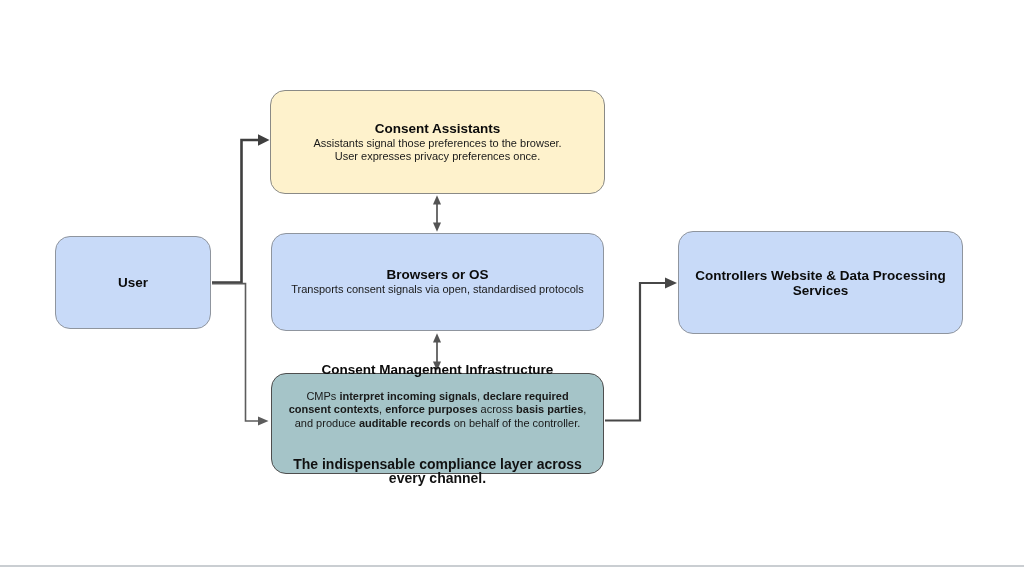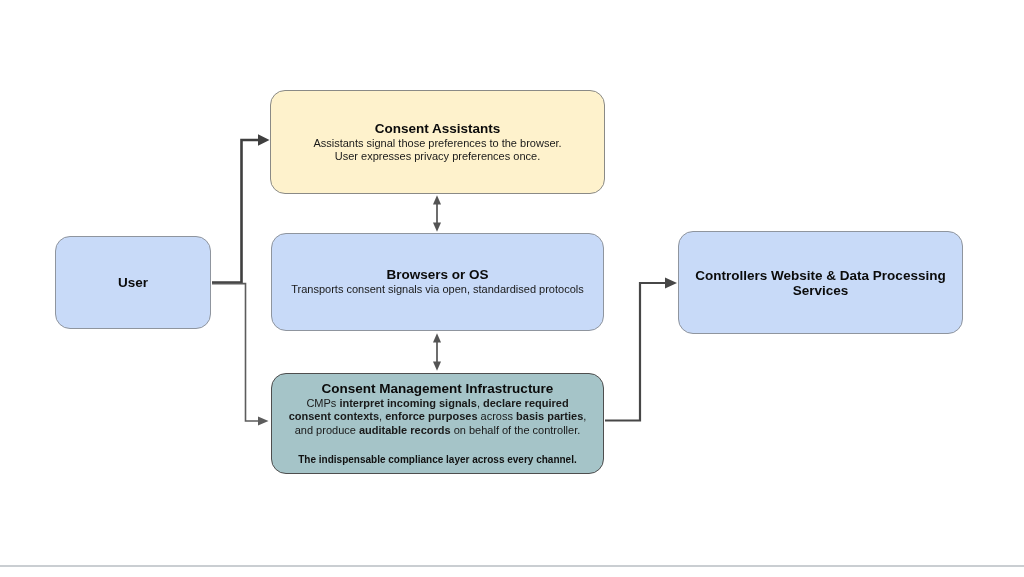--- a/index.html
+++ b/index.html
@@ -23,23 +23,23 @@
   .box-teal{background:#a5c4c8;border:1px solid #4e4e4e;}
   .box-title{font-size:13.5px;font-weight:bold;line-height:15px;color:#0b0b0b;}
   .box-body{font-size:11px;line-height:13.4px;color:#191919;margin:1px 0 0 0;}
   .b{font-weight:bold;}
   #node-assistants{left:270px;top:90px;width:335px;height:104px;}
   #node-user{left:55px;top:236px;width:156px;height:93px;}
   #node-browsers{left:271px;top:233px;width:333px;height:98px;}
   #node-controllers{left:678px;top:231px;width:285px;height:103px;}
   #node-controllers .box-title{max-width:284px;}
   #node-controllers .box-body{max-width:306px;}
-  #node-cmp{left:271px;top:373px;width:333px;height:101px;}
+  #node-cmp{left:271px;top:373px;width:333px;height:101px;gap:12px;}
   #node-cmp .box-body{max-width:322px;}
-  .cmp-footer{font-size:10px;line-height:13.4px;font-weight:bold;margin-top:16px;color:#111;text-align:center;}
+  .cmp-footer{font-size:14px;line-height:13.4px;font-weight:bold;margin-top:16px;color:#111;text-align:center;}
   .canvas-edge{
     position:absolute;left:0;top:565px;width:1024px;height:2px;background:#caced2;
   }
 </style>
 </head>
 <body>
 
 <div class="canvas">
 
 

